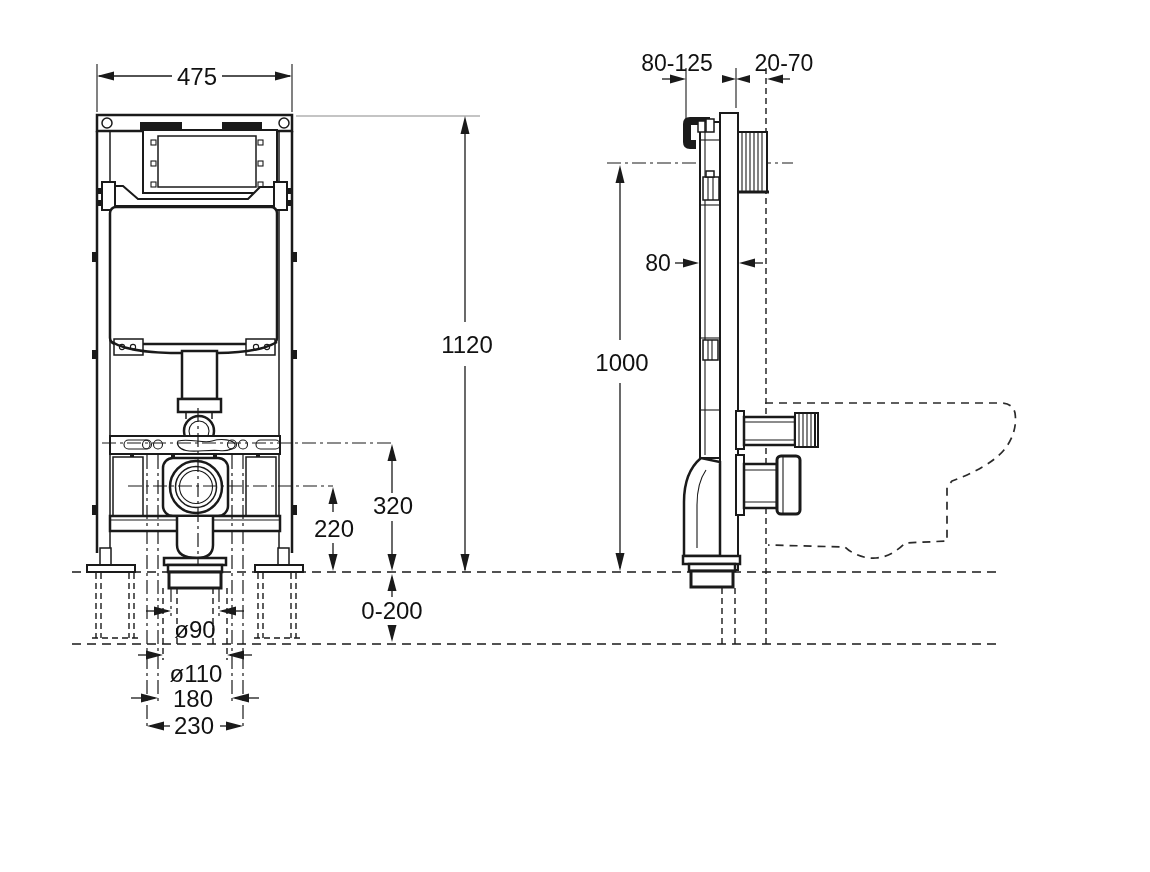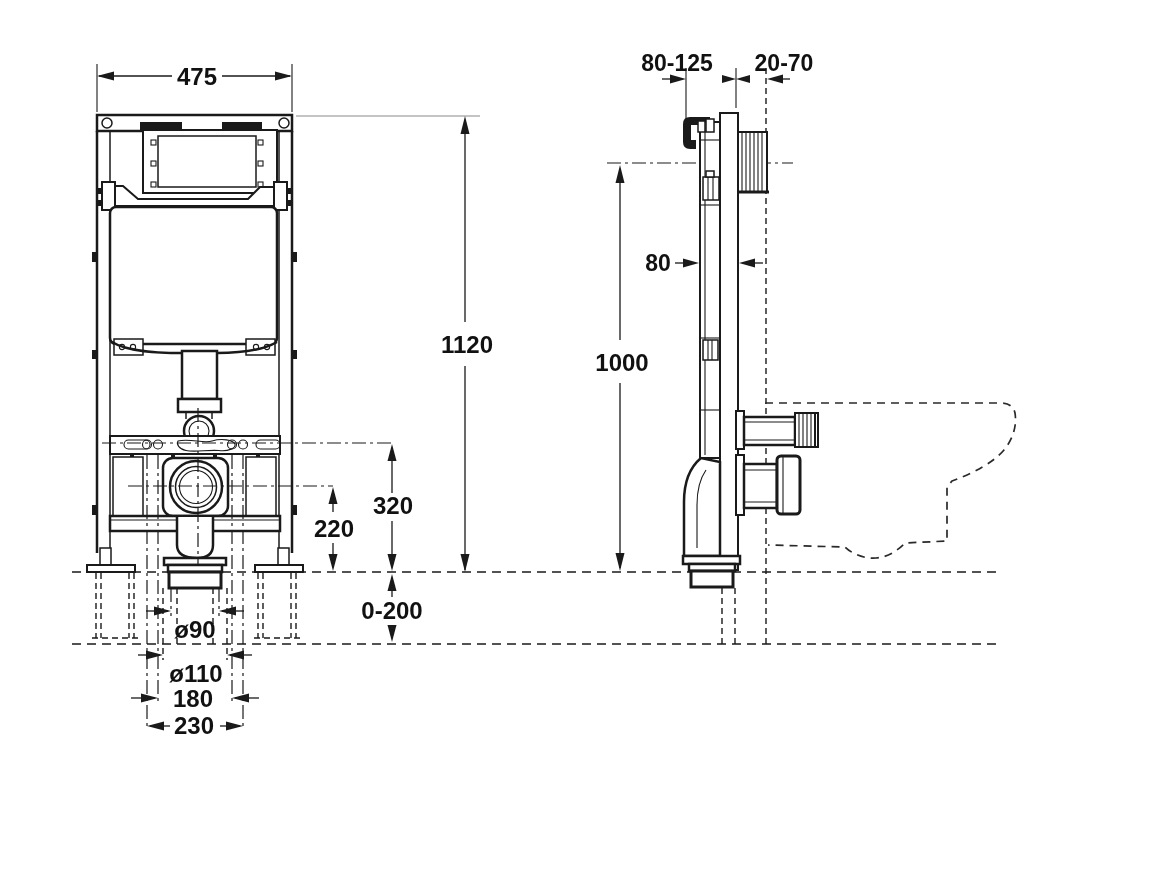--- a/index.html
+++ b/index.html
@@ -1,17 +1,17 @@
 <!DOCTYPE html>
 <html><head>
 <meta charset="utf-8">
 <style>
   html,body{margin:0;padding:0;background:#fff;}
   .canvas{position:relative;width:1150px;height:872px;background:#fff;overflow:hidden;
-          font-family:"Liberation Sans", sans-serif;font-weight:bold;}
+          font-family:"Liberation Sans", sans-serif;}
   svg{position:absolute;left:0;top:0;}
   .ln{stroke:#1a1a1a;fill:none;stroke-width:1.5;}
   .t2{stroke-width:2;}
   .t25{stroke-width:2.5;}
   .t3{stroke-width:3;}
   .thin{stroke-width:1.1;}
   .fillw{fill:#ffffff;}
   .fillb{fill:#1a1a1a;stroke:none;}
   .dash{stroke-dasharray:9 6;stroke-width:1.6;}
   .dashs{stroke-dasharray:6 4;stroke-width:1.4;}

